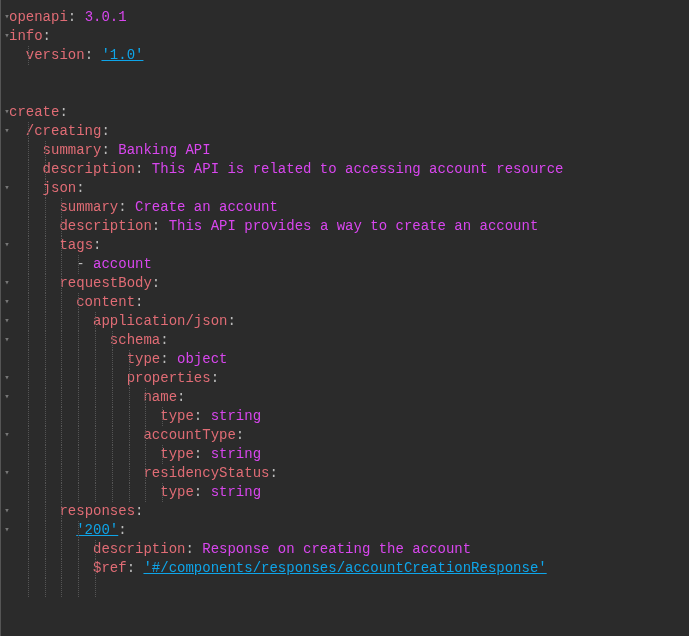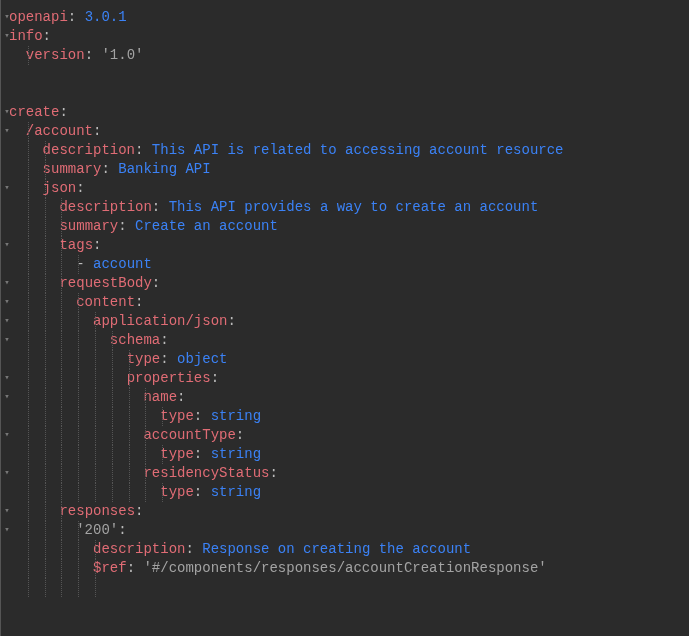--- a/index.html
+++ b/index.html
@@ -44,40 +44,40 @@
     }
     .indent-guide {
       position: absolute;
       top: 0;
       bottom: 0;
       border-left: 1px dotted #555;
       width: 0;
     }
     .key { color: #e06c75; }
     .colon { color: #bbbbbb; }
-    .value { color: #3b82f6; margin-top: 40px; }
-    .string-q { color: #a3a3a3; }
+    .value { color: #d946ef; margin-top: 40px; }
+    .string-q { color: #0ea5e9; text-decoration: underline; }
     .dash { color: #bbbbbb; }
   </style>
 </head>
 <body>
 
 <div class="editor" id="editor">
     <div class="line"><span class="gutter" style="left: -6px;"><span class="fold">▾</span></span><span></span><span class="key">openapi</span><span class="colon">: </span><span class="value">3.0.1</span></div>
     <div class="line"><span class="gutter" style="left: -6px;"><span class="fold">▾</span></span><span></span><span class="key">info</span><span class="colon">:</span></div>
     <div class="line"><span class="indent-guide" style="left: 18.8px;"></span><span>  </span><span class="key">version</span><span class="colon">: </span><span class="string-q">'1.0'</span></div>
     <div class="line"><span></span></div>
     <div class="line"><span></span></div>
     <div class="line"><span class="gutter" style="left: -6px;"><span class="fold">▾</span></span><span></span><span class="key">create</span><span class="colon">:</span></div>
-    <div class="line"><span class="gutter" style="left: -6px;"><span class="fold">▾</span></span><span class="indent-guide" style="left: 18.8px;"></span><span>  </span><span class="key">/account</span><span class="colon">:</span></div>
+    <div class="line"><span class="gutter" style="left: -6px;"><span class="fold">▾</span></span><span class="indent-guide" style="left: 18.8px;"></span><span>  </span><span class="key">/creating</span><span class="colon">:</span></div>
+    <div class="line"><span class="indent-guide" style="left: 18.8px;"></span><span class="indent-guide" style="left: 35.6px;"></span><span>    </span><span class="key">summary</span><span class="colon">: </span><span class="value">Banking API</span></div>
     <div class="line"><span class="indent-guide" style="left: 18.8px;"></span><span class="indent-guide" style="left: 35.6px;"></span><span>    </span><span class="key">description</span><span class="colon">: </span><span class="value">This API is related to accessing account resource</span></div>
-    <div class="line"><span class="indent-guide" style="left: 18.8px;"></span><span class="indent-guide" style="left: 35.6px;"></span><span>    </span><span class="key">summary</span><span class="colon">: </span><span class="value">Banking API</span></div>
     <div class="line"><span class="gutter" style="left: -6px;"><span class="fold">▾</span></span><span class="indent-guide" style="left: 18.8px;"></span><span class="indent-guide" style="left: 35.6px;"></span><span>    </span><span class="key">json</span><span class="colon">:</span></div>
+    <div class="line"><span class="indent-guide" style="left: 18.8px;"></span><span class="indent-guide" style="left: 35.6px;"></span><span class="indent-guide" style="left: 52.4px;"></span><span>      </span><span class="key">summary</span><span class="colon">: </span><span class="value">Create an account</span></div>
     <div class="line"><span class="indent-guide" style="left: 18.8px;"></span><span class="indent-guide" style="left: 35.6px;"></span><span class="indent-guide" style="left: 52.4px;"></span><span>      </span><span class="key">description</span><span class="colon">: </span><span class="value">This API provides a way to create an account</span></div>
-    <div class="line"><span class="indent-guide" style="left: 18.8px;"></span><span class="indent-guide" style="left: 35.6px;"></span><span class="indent-guide" style="left: 52.4px;"></span><span>      </span><span class="key">summary</span><span class="colon">: </span><span class="value">Create an account</span></div>
     <div class="line"><span class="gutter" style="left: -6px;"><span class="fold">▾</span></span><span class="indent-guide" style="left: 18.8px;"></span><span class="indent-guide" style="left: 35.6px;"></span><span class="indent-guide" style="left: 52.4px;"></span><span>      </span><span class="key">tags</span><span class="colon">:</span></div>
     <div class="line"><span class="indent-guide" style="left: 18.8px;"></span><span class="indent-guide" style="left: 35.6px;"></span><span class="indent-guide" style="left: 52.4px;"></span><span class="indent-guide" style="left: 69.2px;"></span><span>        </span><span class="dash">- </span><span class="value">account</span></div>
     <div class="line"><span class="gutter" style="left: -6px;"><span class="fold">▾</span></span><span class="indent-guide" style="left: 18.8px;"></span><span class="indent-guide" style="left: 35.6px;"></span><span class="indent-guide" style="left: 52.4px;"></span><span>      </span><span class="key">requestBody</span><span class="colon">:</span></div>
     <div class="line"><span class="gutter" style="left: -6px;"><span class="fold">▾</span></span><span class="indent-guide" style="left: 18.8px;"></span><span class="indent-guide" style="left: 35.6px;"></span><span class="indent-guide" style="left: 52.4px;"></span><span class="indent-guide" style="left: 69.2px;"></span><span>        </span><span class="key">content</span><span class="colon">:</span></div>
     <div class="line"><span class="gutter" style="left: -6px;"><span class="fold">▾</span></span><span class="indent-guide" style="left: 18.8px;"></span><span class="indent-guide" style="left: 35.6px;"></span><span class="indent-guide" style="left: 52.4px;"></span><span class="indent-guide" style="left: 69.2px;"></span><span class="indent-guide" style="left: 86px;"></span><span>          </span><span class="key">application/json</span><span class="colon">:</span></div>
     <div class="line"><span class="gutter" style="left: -6px;"><span class="fold">▾</span></span><span class="indent-guide" style="left: 18.8px;"></span><span class="indent-guide" style="left: 35.6px;"></span><span class="indent-guide" style="left: 52.4px;"></span><span class="indent-guide" style="left: 69.2px;"></span><span class="indent-guide" style="left: 86px;"></span><span class="indent-guide" style="left: 102.8px;"></span><span>            </span><span class="key">schema</span><span class="colon">:</span></div>
     <div class="line"><span class="indent-guide" style="left: 18.8px;"></span><span class="indent-guide" style="left: 35.6px;"></span><span class="indent-guide" style="left: 52.4px;"></span><span class="indent-guide" style="left: 69.2px;"></span><span class="indent-guide" style="left: 86px;"></span><span class="indent-guide" style="left: 102.8px;"></span><span class="indent-guide" style="left: 119.6px;"></span><span>              </span><span class="key">type</span><span class="colon">: </span><span class="value">object</span></div>
     <div class="line"><span class="gutter" style="left: -6px;"><span class="fold">▾</span></span><span class="indent-guide" style="left: 18.8px;"></span><span class="indent-guide" style="left: 35.6px;"></span><span class="indent-guide" style="left: 52.4px;"></span><span class="indent-guide" style="left: 69.2px;"></span><span class="indent-guide" style="left: 86px;"></span><span class="indent-guide" style="left: 102.8px;"></span><span class="indent-guide" style="left: 119.6px;"></span><span>              </span><span class="key">properties</span><span class="colon">:</span></div>
     <div class="line"><span class="gutter" style="left: -6px;"><span class="fold">▾</span></span><span class="indent-guide" style="left: 18.8px;"></span><span class="indent-guide" style="left: 35.6px;"></span><span class="indent-guide" style="left: 52.4px;"></span><span class="indent-guide" style="left: 69.2px;"></span><span class="indent-guide" style="left: 86px;"></span><span class="indent-guide" style="left: 102.8px;"></span><span class="indent-guide" style="left: 119.6px;"></span><span class="indent-guide" style="left: 136.4px;"></span><span>                </span><span class="key">name</span><span class="colon">:</span></div>
     <div class="line"><span class="indent-guide" style="left: 18.8px;"></span><span class="indent-guide" style="left: 35.6px;"></span><span class="indent-guide" style="left: 52.4px;"></span><span class="indent-guide" style="left: 69.2px;"></span><span class="indent-guide" style="left: 86px;"></span><span class="indent-guide" style="left: 102.8px;"></span><span class="indent-guide" style="left: 119.6px;"></span><span class="indent-guide" style="left: 136.4px;"></span><span class="indent-guide" style="left: 153.2px;"></span><span>                  </span><span class="key">type</span><span class="colon">: </span><span class="value">string</span></div>

